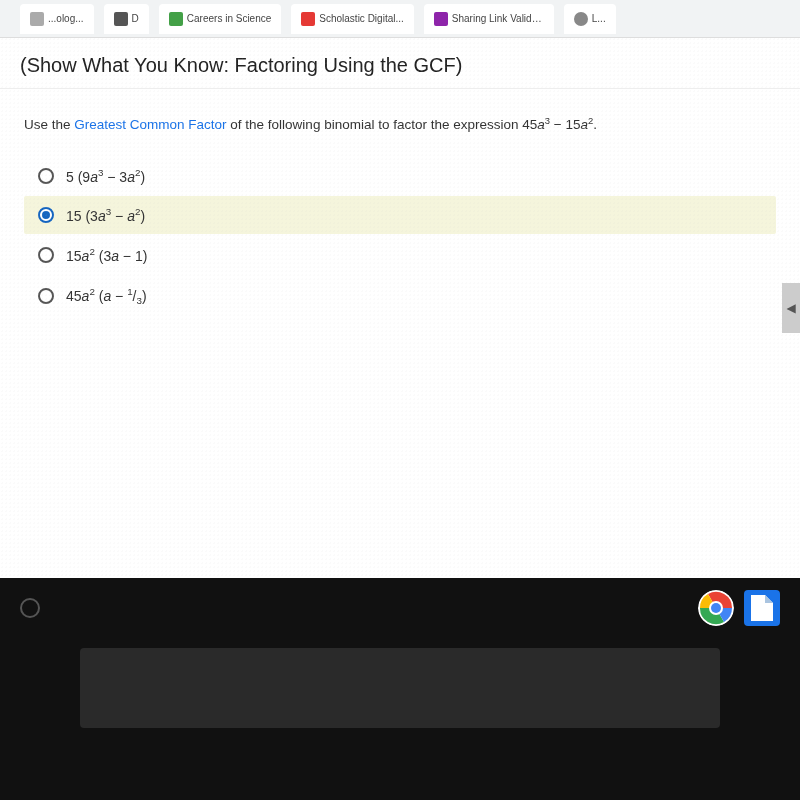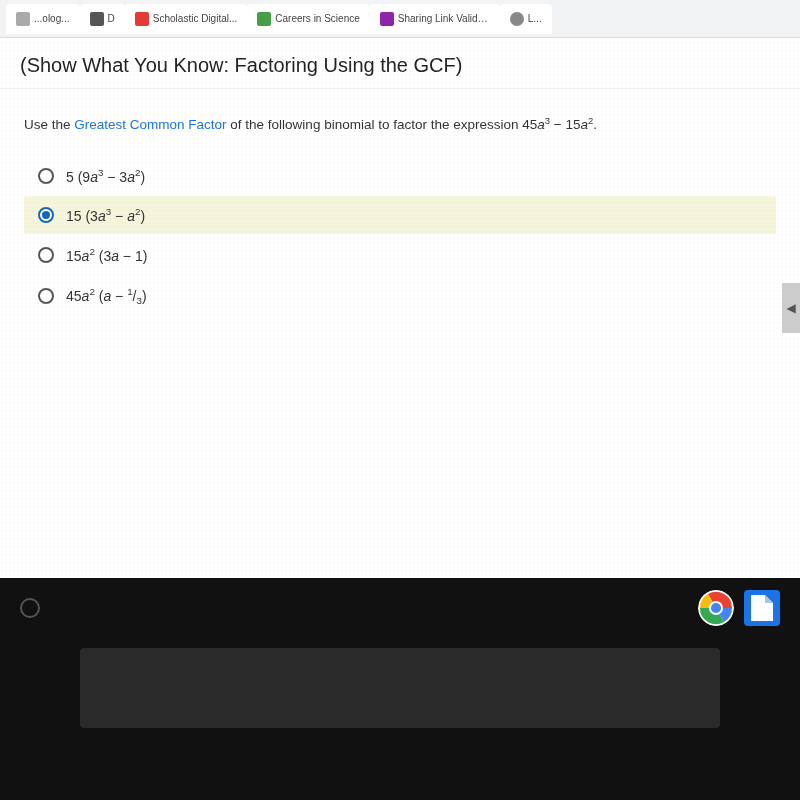--- a/index.html
+++ b/index.html
@@ -11,22 +11,22 @@
       background: #1a1a1a;
       font-family: Arial, sans-serif;
     }
 
     
     .browser-chrome {
       background: #f1f3f4;
       height: 38px;
       display: flex;
       align-items: center;
-      padding: 0 6px;
-      gap: 0;
+      padding: 0 20px;
+      gap: 10px;
       border-bottom: 1px solid #ddd;
     }
 
     .tab-item {
       display: flex;
       align-items: center;
       background: white;
       border-radius: 4px 4px 0 0;
       padding: 4px 10px;
       font-size: 11px;
@@ -245,26 +245,26 @@
 <div class="browser-chrome">
   <div class="tab-item">
     <div class="tab-icon" style="background:#aaa;"></div>
     <span class="tab-label">...olog...</span>
   </div>
   <div class="tab-item">
     <div class="tab-icon" style="background:#555;"></div>
     <span class="tab-label">D</span>
   </div>
   <div class="tab-item">
+    <div class="tab-icon tab-green"></div>
+    <span class="tab-label">Careers in Science</span>
+  </div>
+  <div class="tab-item">
     <div class="tab-icon tab-s"></div>
     <span class="tab-label">Scholastic Digital...</span>
-  </div>
-  <div class="tab-item">
-    <div class="tab-icon tab-green"></div>
-    <span class="tab-label">Careers in Science</span>
   </div>
   <div class="tab-item">
     <div class="tab-icon tab-purple"></div>
     <span class="tab-label">Sharing Link Valida...</span>
   </div>
   <div class="tab-item">
     <div class="tab-icon" style="background:#888;border-radius:50%;"></div>
     <span class="tab-label">L...</span>
   </div>
 </div>

